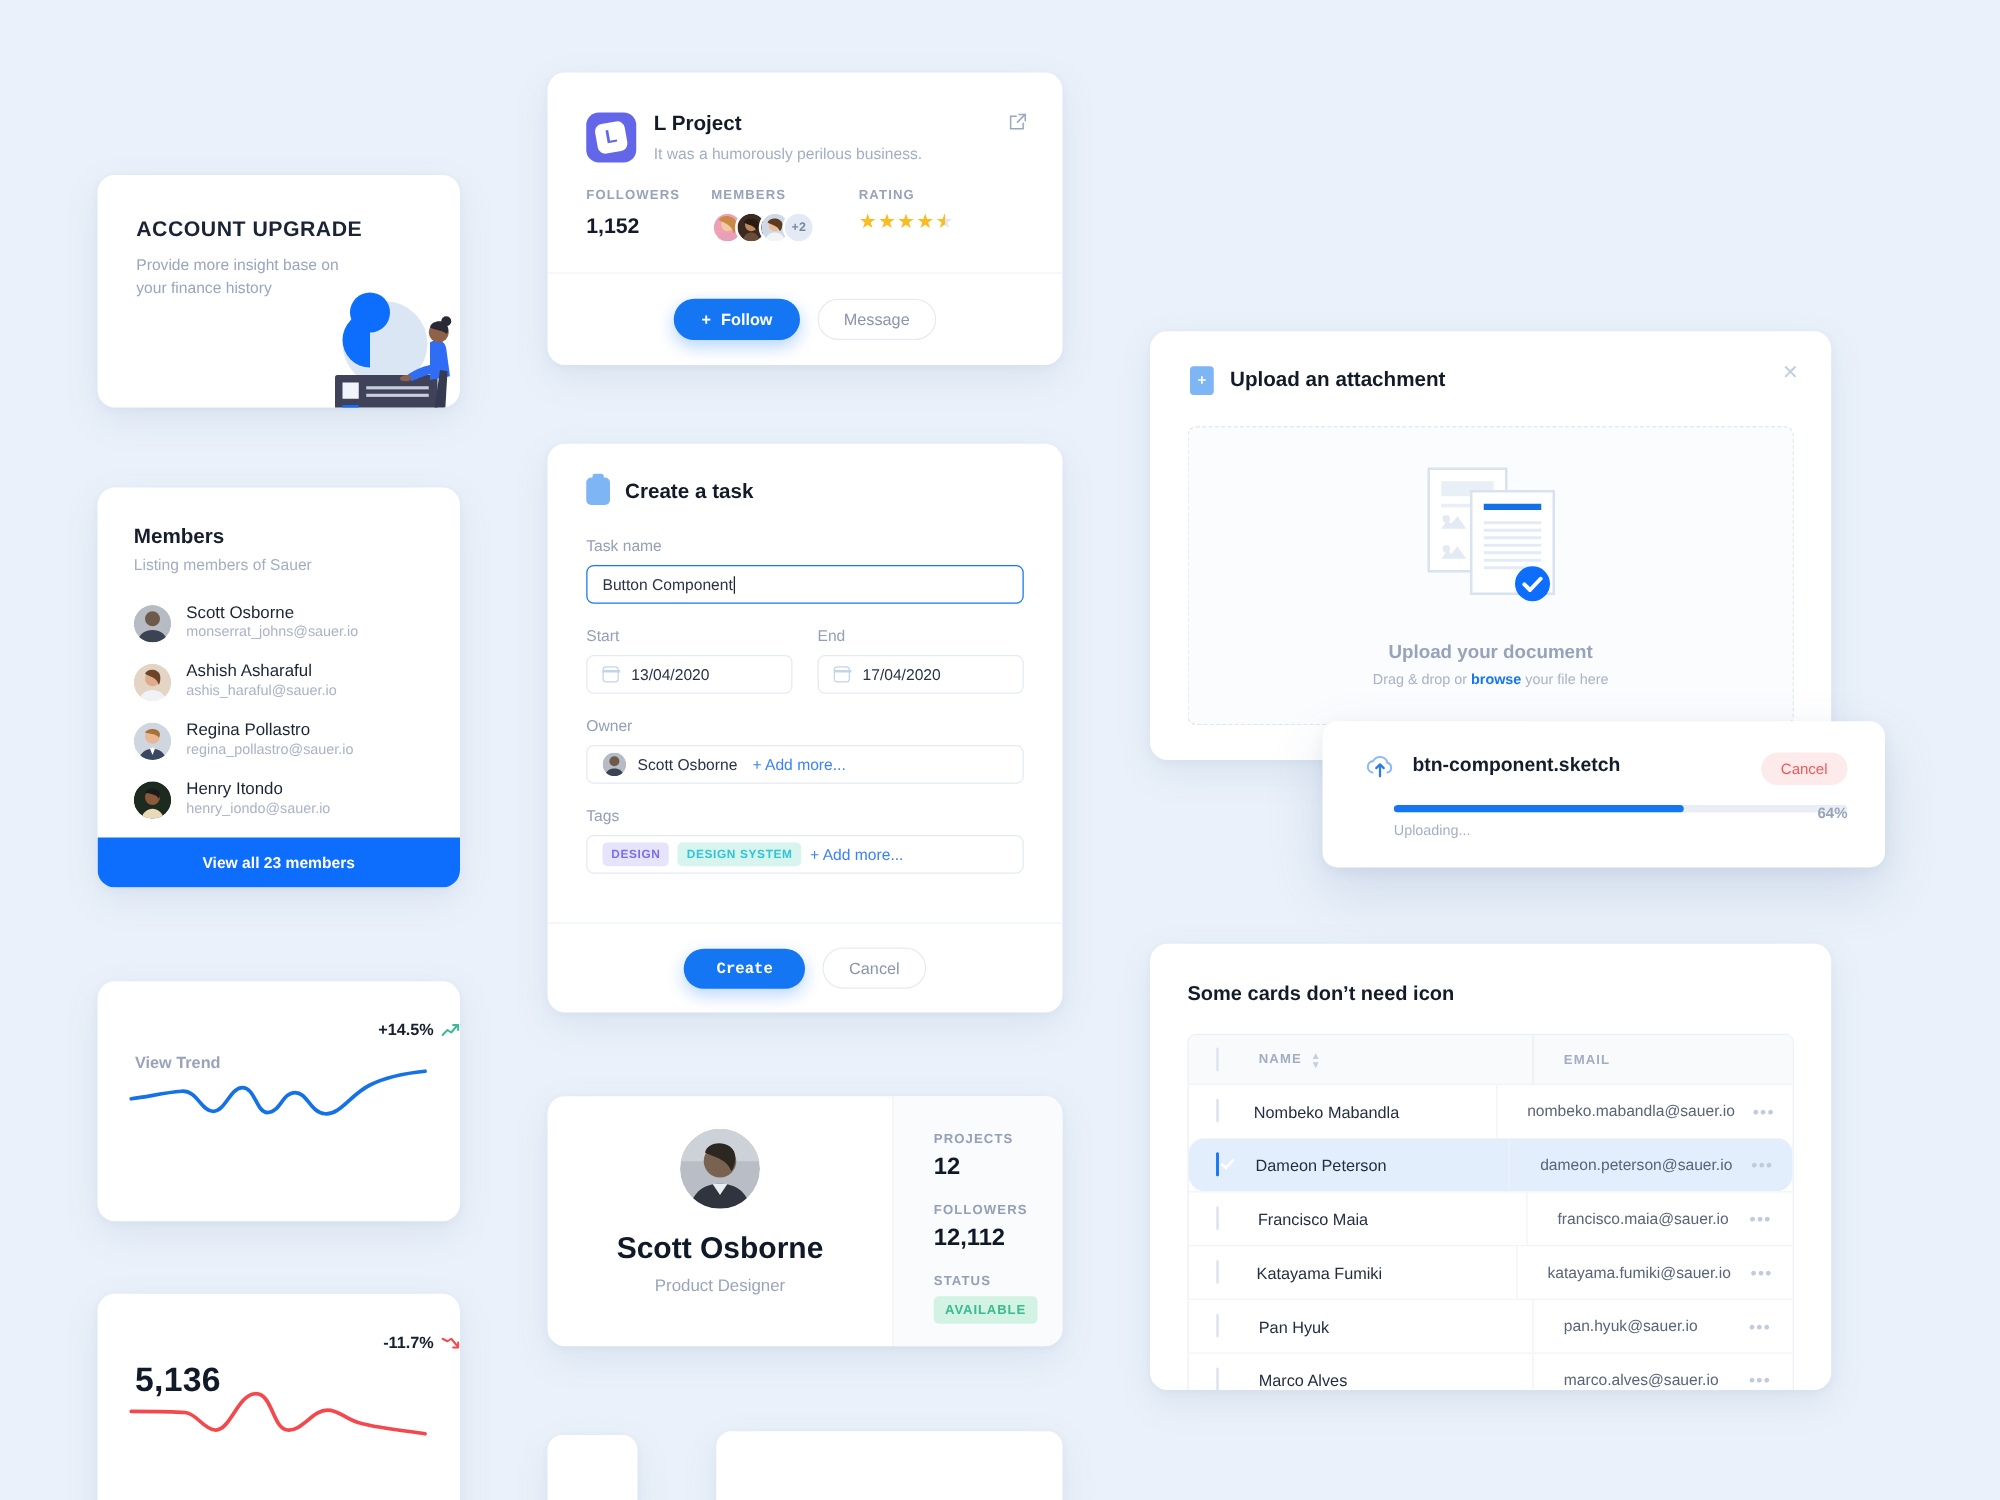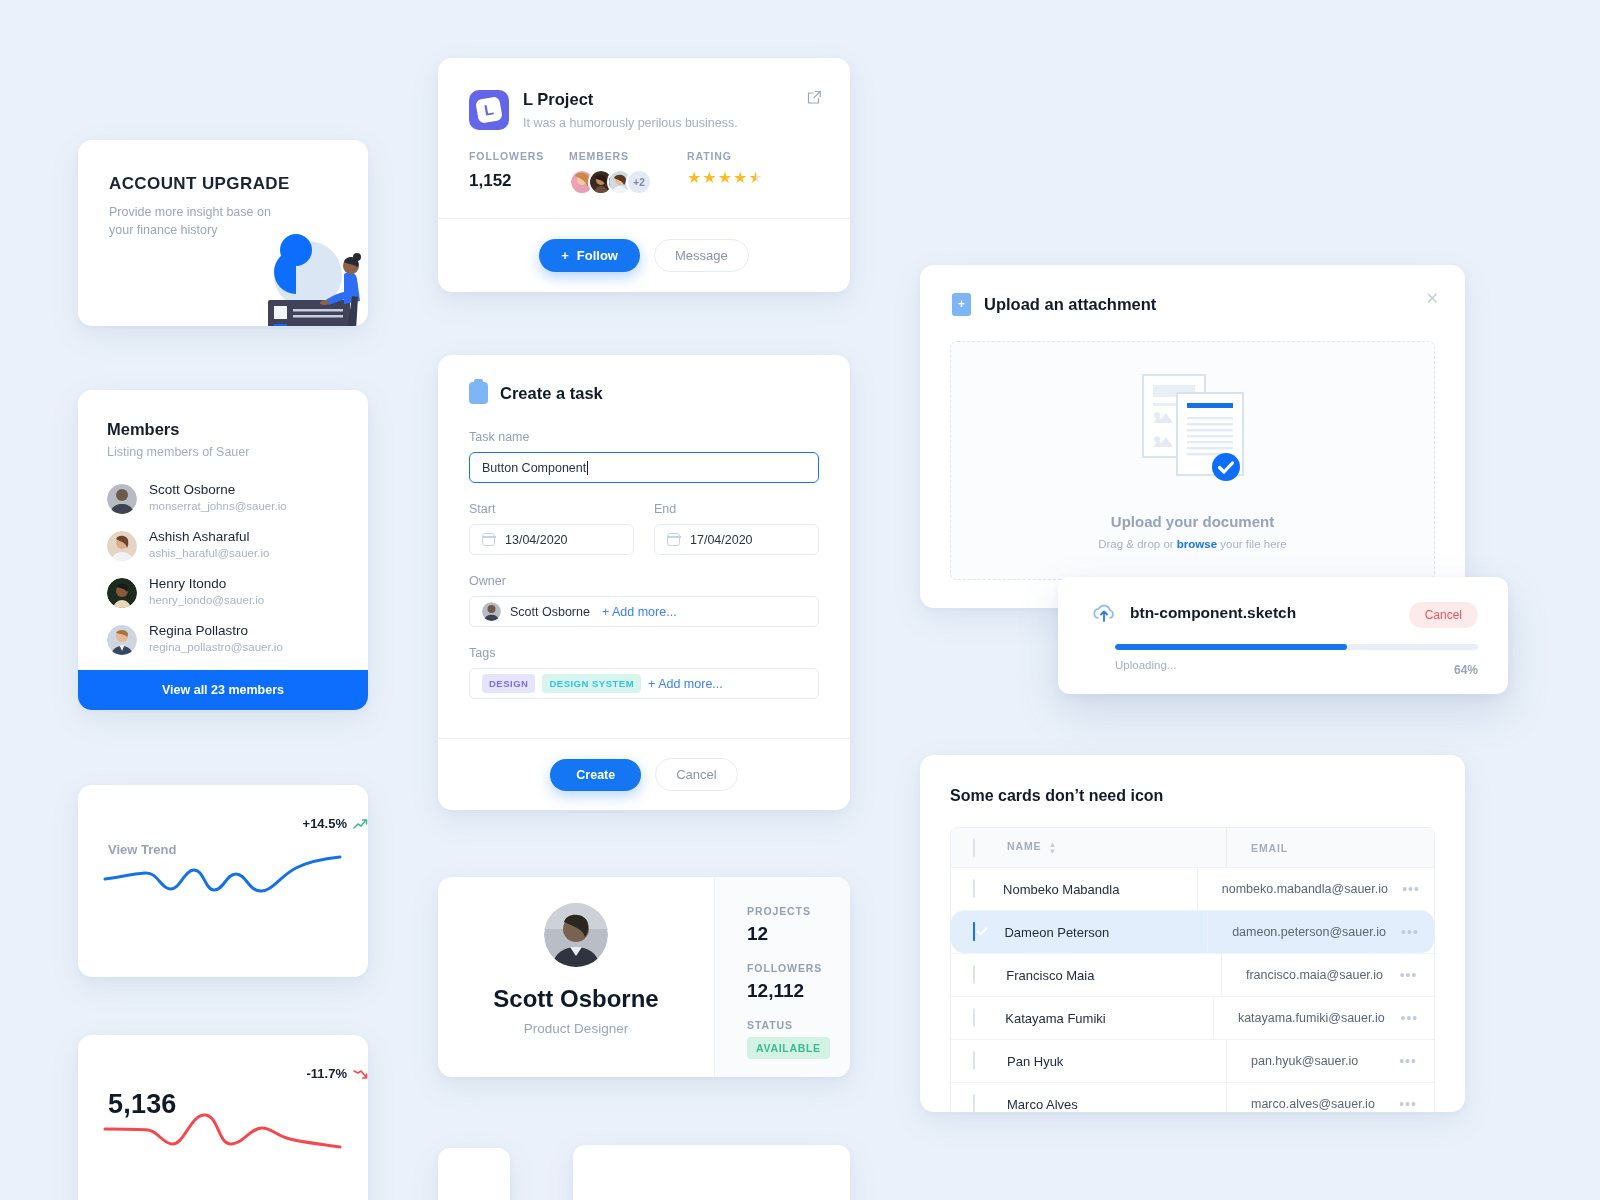--- a/index.html
+++ b/index.html
@@ -95,21 +95,21 @@
   .cal { width: 13px; height: 13px; border: 1.5px solid #c3d3ea; border-radius: 3px; position: relative; margin-right: 10px; flex:0 0 13px;}
   .cal::before { content:""; position:absolute; left:-1.5px; right:-1.5px; top:1.5px; height:2px; background:#c3d3ea;}
   .owner-av { width:19px; height:19px; border-radius:50%; margin-right:9px; overflow:hidden; flex:0 0 19px;}
   .muted { color: #3b82f6; }
   .tag { font-size:9.5px; font-weight:bold; letter-spacing:.5px; border-radius:4px; padding:4px 7px; margin-right:7px; }
   .tag-design { background:#e6e4fb; color:#7a6ef0; }
   .tag-ds { background:#d7f4ef; color:#2ec5d6; }
   .tk-foot { position:absolute; left:0; right:0; bottom:0; height:72px; border-top:1px solid #eef2f8;
              display:flex; align-items:center; justify-content:center; gap:14px; }
   .btn-create { background:#1476f2; color:#fff; border:none; border-radius:17px; height:32px; padding:0 26px;
-                font-family:Liberation Sans, sans-serif; font-size:12.5px; font-weight:bold; cursor:pointer;
+                font-family:Liberation Mono, monospace; font-size:12.5px; font-weight:bold; cursor:pointer;
                 box-shadow:0 5px 14px rgba(20,118,242,.30); }
 
   
   #profile-card { left: 438px; top: 877px; width: 412px; height: 200px; overflow: hidden; display: flex; }
   .pf-left { width: 276px; display:flex; flex-direction:column; align-items:center; padding-top: 26px; }
   .pf-av { width: 64px; height: 64px; border-radius: 50%; overflow: hidden; }
   .pf-name { font-size: 24px; font-weight: bold; color: #101928; margin-top: 18px; }
   .pf-role { font-size: 13.5px; color: #9aa5bb; margin-top: 8px; }
   .pf-right { flex:1; background:#f9fbfd; border-left:1px solid #eef2f7; padding: 28px 0 0 32px; }
   .pf-lab { font-size: 10.5px; font-weight:bold; letter-spacing:.9px; color:#93a0b6; }
@@ -134,21 +134,21 @@
   
   #progress-card { left: 1058px; top: 577px; width: 450px; height: 117px; border-radius: 12px;
                    box-shadow: 0 18px 44px rgba(70,100,150,.16), 0 3px 10px rgba(70,100,150,.07); }
   .pg-top { display:flex; align-items:center; padding: 26px 0 0 34px; }
   .pg-name { font-size:15.5px; font-weight:bold; color:#141d2b; margin-left:14px; }
   .pg-cancel { position:absolute; right:30px; top:25px; background:#fdeaea; color:#f0585c; border:none;
                border-radius:13px; height:26px; padding:0 16px; font-family:inherit; font-size:12px; cursor:pointer; }
   .pg-bar { position:absolute; left:57px; right:30px; top:67px; height:6px; border-radius:3px; background:#e9eef6; overflow:hidden; }
   .pg-fill { height:100%; border-radius:3px; background:#1476f2; }
   .pg-status { position:absolute; left:57px; top:82px; font-size:11.5px; color:#a6b0c4; }
-  .pg-pct { position:absolute; right:30px; top:86px; font-size:12px; font-weight:bold; color:#99a4ba; }
+  .pg-pct { position:absolute; right:30px; top:66px; font-size:12px; font-weight:bold; color:#99a4ba; }
 
   
   #table-card { left: 920px; top: 755px; width: 545px; height: 357px; overflow: hidden; }
   .tb-title { font-size:16px; font-weight:bold; color:#131b29; margin: 32px 0 0 30px; }
   .tb { position:absolute; left:30px; right:30px; top:72px; border:1px solid #eaeff6; border-radius:7px; overflow:hidden; }
   .tb-hd { display:flex; height:39px; background:#f8fafc; align-items:center; }
   .tb-hd .cell { font-size:10.5px; font-weight:bold; letter-spacing:.9px; color:#a3adc1; }
   .tb-row { display:flex; height:43px; align-items:center; border-top:1px solid #f0f4f9; background:#fff; }
   .tb-row.sel { background:#e3eefc;border-radius:13px; }
   .c-chk { width:56px; padding-left:22px; }
@@ -222,44 +222,44 @@
             </svg>
         </div>
         <div>
           <div class="mem-name">Ashish Asharaful</div>
           <div class="mem-mail">ashis_haraful@sauer.io</div>
         </div>
       </div>
       <div class="mem-row">
         <div class="mem-av">
           <svg width="30" height="30" viewBox="0 0 30 30">
-              <circle cx="15" cy="15" r="15" fill="#1d2a20"></circle>
-              <circle cx="15" cy="13" r="6" fill="#8a5a3a"></circle>
-              <path d="M9 9c2-5 11-4 12 1 0 3-1 4-1 4-2-4-8-4-11-5z" fill="#1a1a1a"></path>
-              <path d="M6 30c1-5 5-8 9-8s8 3 9 8z" fill="#e8d9b8"></path>
-            </svg>
-        </div>
-        <div>
-          <div class="mem-name">Henry Itondo</div>
-          <div class="mem-mail">henry_iondo@sauer.io</div>
-        </div>
-      </div>
-      <div class="mem-row">
-        <div class="mem-av">
-          <svg width="30" height="30" viewBox="0 0 30 30">
               <circle cx="15" cy="15" r="15" fill="#cfd6e0"></circle>
               <circle cx="15" cy="11" r="6" fill="#e8b894"></circle>
               <path d="M9 8c2-4 11-4 12 1 0 2-1 3-1 3-2-3-8-3-11-4z" fill="#a6723c"></path>
               <path d="M4 30c1-6 6-9 11-9s10 3 11 9z" fill="#3a4761"></path>
               <path d="M13 21l2 5 2-5-2-1z" fill="#fff"></path>
             </svg>
         </div>
         <div>
           <div class="mem-name">Regina Pollastro</div>
           <div class="mem-mail">regina_pollastro@sauer.io</div>
+        </div>
+      </div>
+      <div class="mem-row">
+        <div class="mem-av">
+          <svg width="30" height="30" viewBox="0 0 30 30">
+              <circle cx="15" cy="15" r="15" fill="#1d2a20"></circle>
+              <circle cx="15" cy="13" r="6" fill="#8a5a3a"></circle>
+              <path d="M9 9c2-5 11-4 12 1 0 3-1 4-1 4-2-4-8-4-11-5z" fill="#1a1a1a"></path>
+              <path d="M6 30c1-5 5-8 9-8s8 3 9 8z" fill="#e8d9b8"></path>
+            </svg>
+        </div>
+        <div>
+          <div class="mem-name">Henry Itondo</div>
+          <div class="mem-mail">henry_iondo@sauer.io</div>
         </div>
       </div>
     </div>
     <button class="mem-cta">View all 23 members</button>
   </div>
 
   <div class="card" id="trend-up-card">
     <div class="tr-delta">
       <span>+14.5%</span>
       <svg width="15" height="12" viewBox="0 0 15 12">

